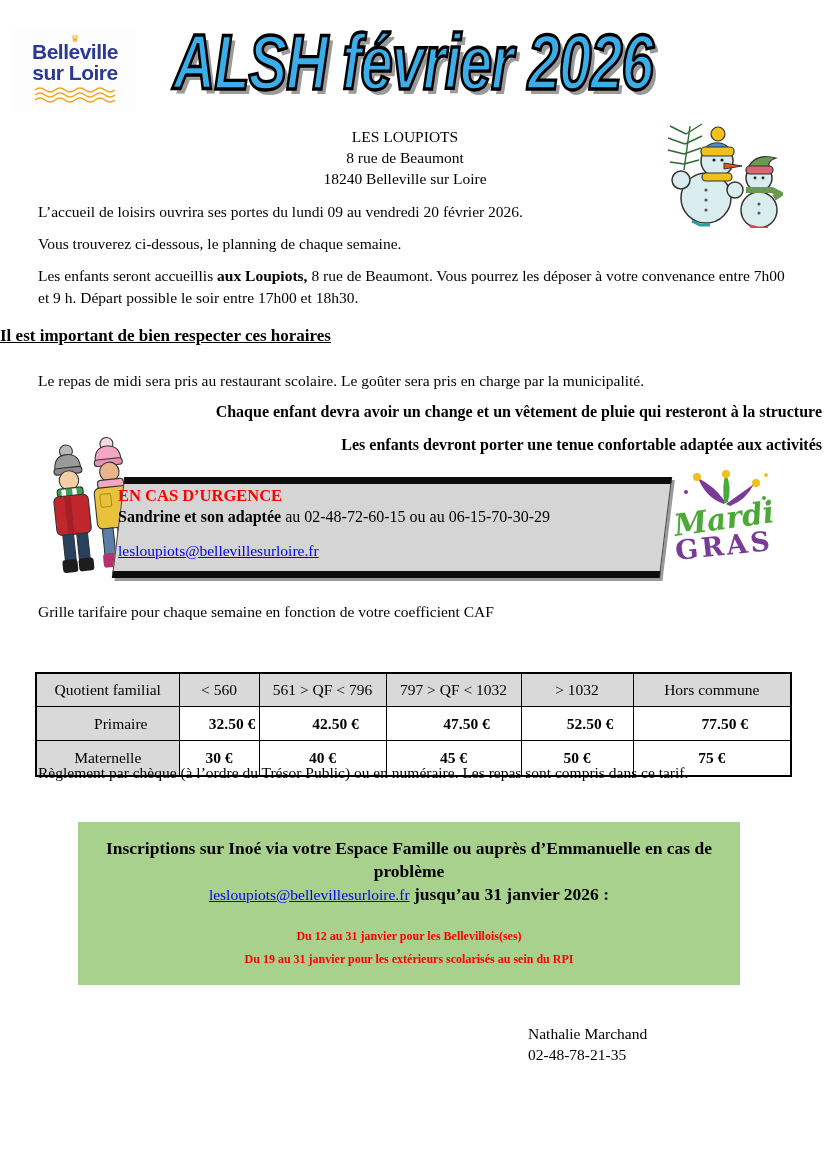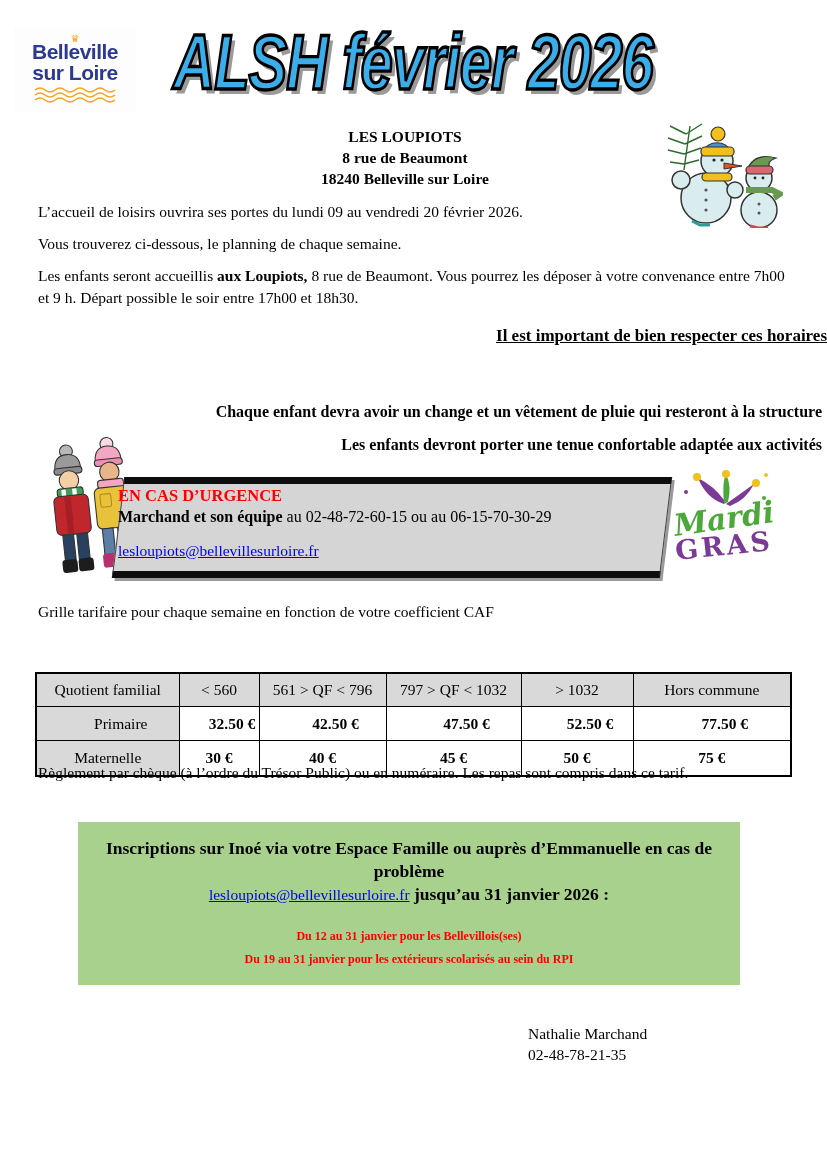--- a/index.html
+++ b/index.html
@@ -18,26 +18,26 @@
   .main-title{
     position:absolute;left:138px;top:16px;width:550px;text-align:center;
     font-family:"Liberation Sans",sans-serif;font-weight:bold;font-style:italic;
     font-size:58px;letter-spacing:-1px;white-space:nowrap;
     color:#3badE8;-webkit-text-stroke:2.5px #000;
     text-shadow:4px 4px 0 #9a9a9a;
     transform:scaleY(1.35);transform-origin:top center;
   }
   
   .address{position:absolute;left:0;top:126px;width:810px;text-align:center;
-    font-weight:bold;font-size:15.5px;line-height:21px;}
+    font-weight:normal;font-size:15.5px;line-height:21px;}
   .snowmen{position:absolute;left:618px;top:118px;width:165px;height:110px;}
   
   .para{position:absolute;left:38px;width:752px;line-height:21.5px;}
   .p1{top:201px;} .p2{top:233px;} .p3{top:265px;}
-  .heading{position:absolute;left:0;top:326px;width:827px;text-align:right;
+  .heading{position:absolute;left:0;top:326px;width:827px;text-align:left;
     font-weight:bold;font-size:17px;text-decoration:underline;}
   .n1{top:370px;}
   .center-bold{position:absolute;left:10px;width:812px;text-align:right;font-weight:bold;font-size:16px;}
   .n2{top:403px;} .n3{top:436px;}
   
   .kids{position:absolute;left:40px;top:438px;width:108px;height:148px;transform:rotate(-6deg);}
   .urgence{position:absolute;left:118px;top:477px;width:548px;height:101px;}
   .urgence-bg{position:absolute;left:0;top:0;right:0;bottom:0;background:#d5d5d5;
     border-top:7px solid #0d0d0d;border-bottom:7px solid #0d0d0d;
     border-left:1px solid #444;border-right:1px solid #444;
@@ -139,20 +139,21 @@
       <circle cx="141" cy="95" r="1.5" fill="#555"></circle>
     <path d="M132 108 l8 2 h10" fill="none" stroke="#d5464f" stroke-width="3"></path>
   </svg>
 
   <div class="para p1">L’accueil de loisirs ouvrira ses portes du lundi 09  au vendredi 20 février 2026.</div>
   <div class="para p2">Vous trouverez ci-dessous, le planning de chaque semaine.</div>
   <div class="para p3"><span>Les enfants seront accueillis </span><b>aux Loupiots,</b><span> 8 rue de Beaumont. Vous pourrez les déposer à votre convenance entre 7h00 et 9 h. Départ possible le soir entre 17h00 et 18h30.</span></div>
 
   <div class="heading">Il est important de bien respecter ces horaires</div>
 
+  <div class="para n1">Le repas de midi sera pris au restaurant scolaire.  Le goûter sera pris en charge par la municipalité.</div>
   <div class="center-bold n2">Chaque enfant devra avoir un change et un vêtement de pluie qui resteront à la structure</div>
   <div class="center-bold n3">Les enfants devront porter une tenue confortable adaptée aux activités</div>
 
   <svg class="kids" viewBox="0 0 100 135">
 
     <circle cx="30" cy="9" r="6" fill="#b8b8b8" stroke="#333"></circle>
     <path d="M18 26 Q18 12 30 12 Q42 12 42 26 Z" fill="#9a9a9a" stroke="#333"></path>
     <rect x="17" y="24" width="26" height="6" rx="3" fill="#8a8a8a" stroke="#333"></rect>
     <circle cx="30" cy="36" r="9" fill="#f3cfa6" stroke="#333"></circle>
     <rect x="18" y="43" width="24" height="8" rx="3" fill="#3e9e57" stroke="#333"></rect>
@@ -175,21 +176,21 @@
     <rect x="56" y="84" width="10" height="24" fill="#5b7fa6" stroke="#333"></rect>
     <rect x="70" y="84" width="10" height="24" fill="#5b7fa6" stroke="#333"></rect>
     <rect x="54" y="107" width="13" height="13" rx="3" fill="#b5326e"></rect>
     <rect x="69" y="107" width="13" height="13" rx="3" fill="#b5326e"></rect>
   </svg>
 
   <div class="urgence">
     <div class="urgence-bg"></div>
     <div class="urgence-content">
       <div class="urgence-title">EN CAS D’URGENCE</div>
-      <div class="urgence-line"><b>Marchand et son équipe</b><span> au 02-48-72-60-15 ou au 06-15-70-30-29</span></div>
+      <div class="urgence-line"><b>Sandrine et son adaptée</b><span> au 02-48-72-60-15 ou au 06-15-70-30-29</span></div>
       <a class="urgence-email">lesloupiots@bellevillesurloire.fr</a>
     </div>
   </div>
 
   <div class="mardi">
     <svg width="96" height="38" viewBox="0 0 96 38">
       <path d="M48 34 Q30 28 22 8 Q38 16 48 30 Z" fill="#7a3b96"></path>
       <path d="M48 34 Q46 12 50 4 Q56 16 52 32 Z" fill="#4ca838"></path>
       <path d="M50 34 Q64 24 78 14 Q70 30 54 36 Z" fill="#7a3b96"></path>
       <circle cx="21" cy="7" r="4" fill="#f2c01d"></circle>

